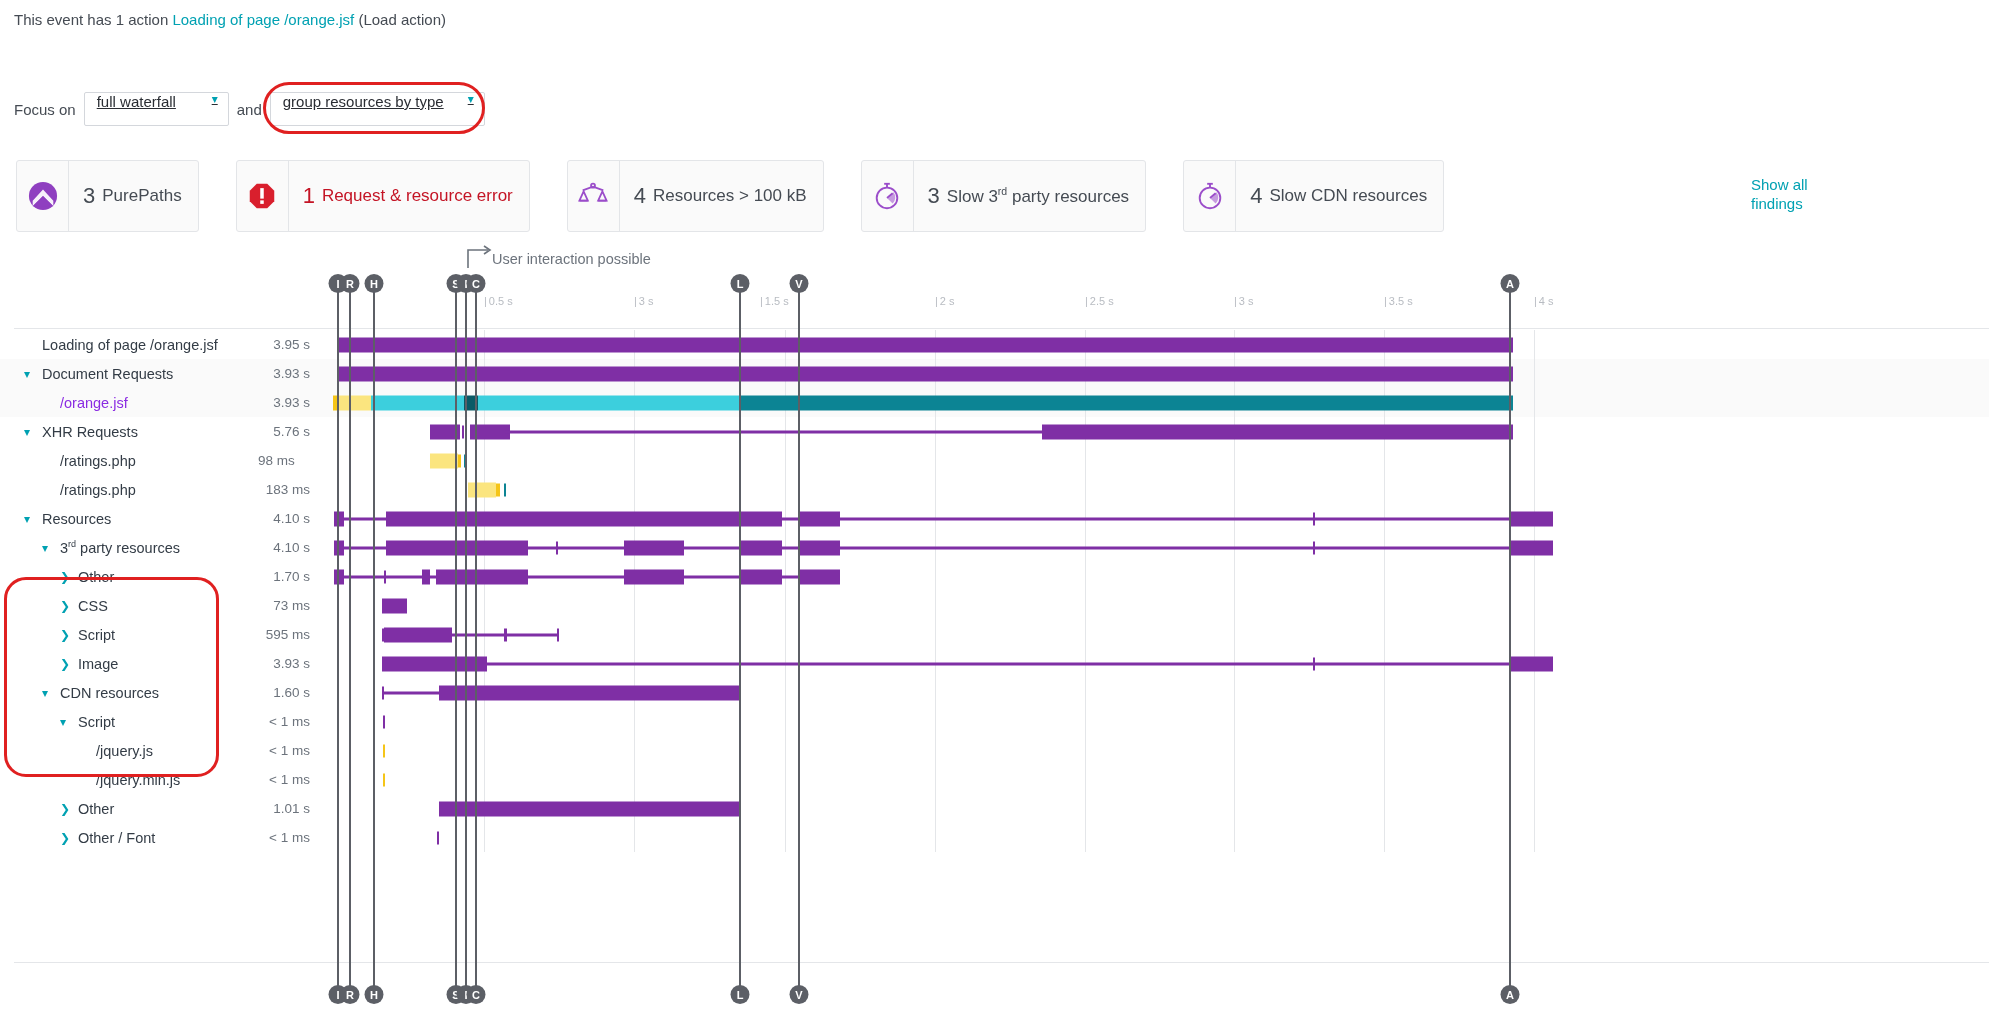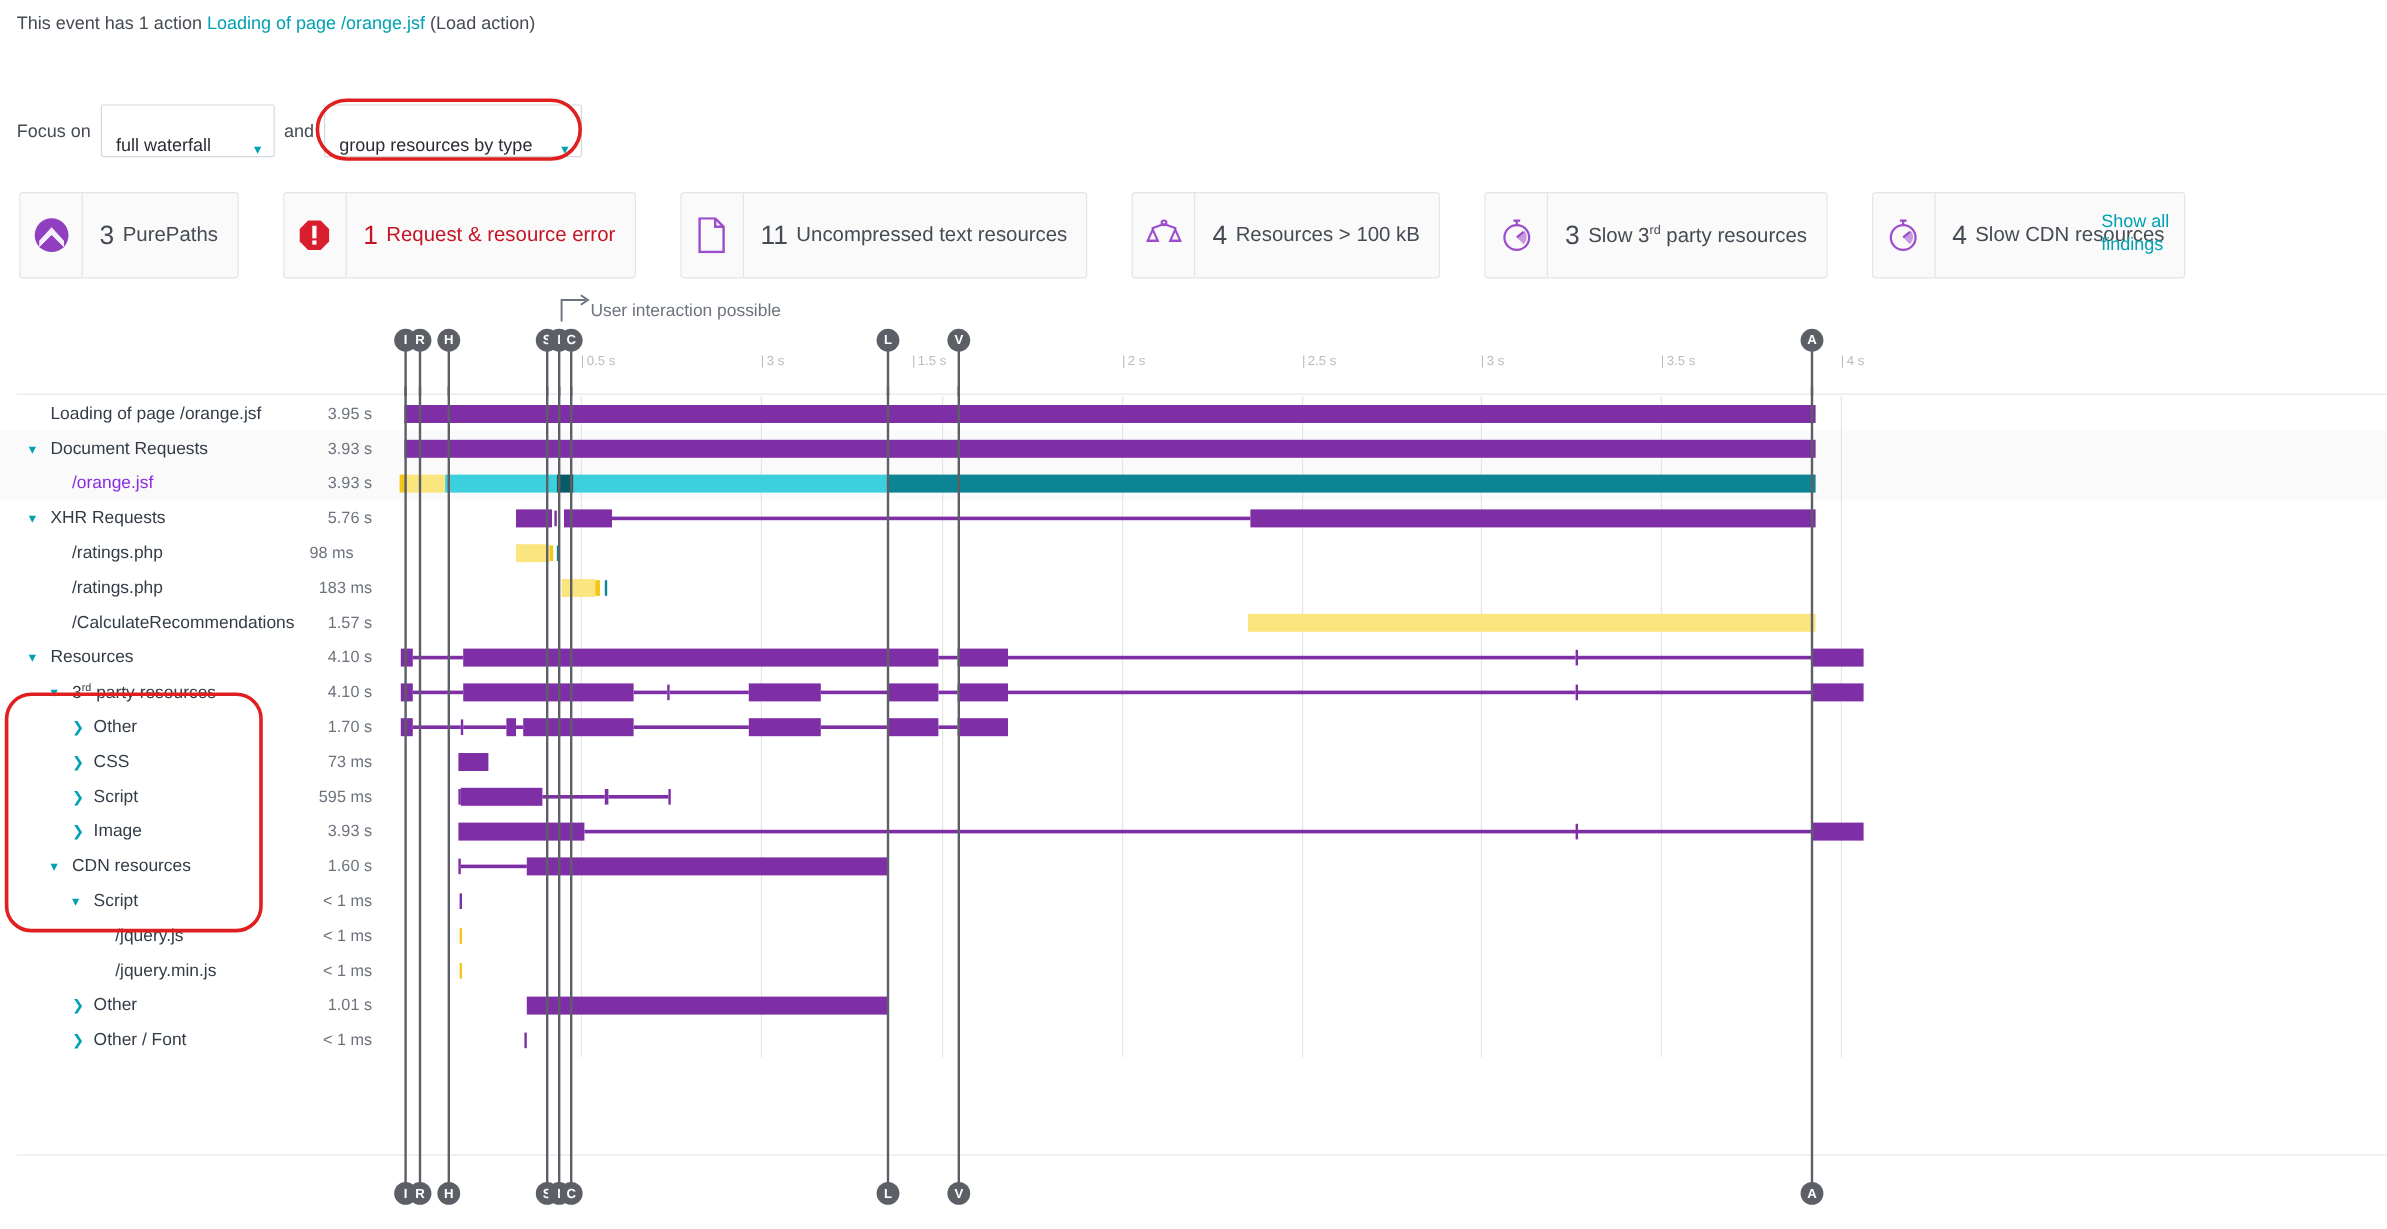--- a/index.html
+++ b/index.html
@@ -16,24 +16,24 @@
   
   .hdr { position: absolute; left: 14px; top: 6px; }
   .hdr-title { font-size: 20px; font-weight: bold; color: #2a2d33; letter-spacing: .1px; }
   .hdr-sub { font-size: 15px; color: #454b53; margin-top: 5px; }
   .hdr-sub a { color: #00a1b2; text-decoration: none; }
 
   
   .focus-row { position: absolute; left: 14px; top: 92px; display: flex; align-items: center; height: 34px; }
   .focus-lbl { font-size: 15px; color: #454b53; }
   .sel {
-    display: inline-flex; align-items: flex-end; justify-content: space-between;
-    height: 44px; border: 1px solid #d4d7dc; background: #fff;
+    display: inline-flex; align-items: flex-start; justify-content: space-between;
+    height: 34px; border: 1px solid #d4d7dc; background: #fff;
     font-size: 15px; color: #2a2d33; padding: 0 10px 0 12px;
-    margin: 0 8px; border-radius: 2px; gap: 16px;
+    margin: 0 8px; border-radius: 2px; gap: 16px; text-decoration: underline;
   }
   .sel .chev { color: #00a1b2; font-size: 12px; line-height: 1; }
   .sel-waterfall { min-width: 145px; }
   .sel-group { min-width: 215px; }
   .hl-pill {
     position: absolute; left: 263px; top: 82px; width: 222px; height: 52px;
     border: 3px solid #e02020; border-radius: 26px; pointer-events: none;
   }
 
   
@@ -138,32 +138,20 @@
         <div class="card-ico">
           <svg width="28" height="28" viewBox="0 0 32 32">
             <polygon points="10,2 22,2 30,10 30,22 22,30 10,30 2,22 2,10" fill="#d91f2d"></polygon>
             <rect x="14" y="7" width="4" height="12" fill="#fff"></rect>
             <rect x="14" y="21" width="4" height="4" fill="#fff"></rect>
           </svg>
         </div>
         <div class="card-txt">
           <span class="card-num">1</span>
           <span>Request &amp; resource error</span>
-        </div>
-      </div>
-      <div class="card">
-        <div class="card-ico">
-          <svg width="26" height="30" viewBox="0 0 24 30">
-            <path d="M2 1 h13 l7 7 v21 h-20 z" fill="none" stroke="#9b4dca" stroke-width="2"></path>
-            <path d="M15 1 v7 h7" fill="none" stroke="#9b4dca" stroke-width="2"></path>
-          </svg>
-        </div>
-        <div class="card-txt">
-          <span class="card-num">11</span>
-          <span>Uncompressed text resources</span>
         </div>
       </div>
       <div class="card">
         <div class="card-ico">
           <svg width="30" height="30" viewBox="0 0 32 32">
             <g fill="none" stroke="#9b4dca" stroke-width="1.9">
               <path d="M16 6 L5 10 M16 6 L27 10"></path>
               <path d="M1.5 21 L6 11 L10.5 21 Z"></path>
               <path d="M1.5 21 h9"></path>
               <path d="M21.5 21 L26 11 L30.5 21 Z"></path>
@@ -367,38 +355,20 @@
             <div class="vgrid" style="left: 767px;"></div>
             <div class="vgrid" style="left: 916px;"></div>
             <div class="vgrid" style="left: 1066px;"></div>
             <div class="vgrid" style="left: 1216px;"></div>
             <div class="bar" style="left: 150px; width: 28px; background: rgb(251, 229, 127);"></div>
             <div class="bar tick" style="left: 178px; width: 4px; background: rgb(245, 197, 24);"></div>
             <div class="bar tick" style="left: 186px; width: 2px; background: rgb(12, 132, 148);"></div>
           </div>
         </div>
         <div class="row">
-          <div class="lbl-cell" style="padding-left:42px">
-            <span class="caret"></span>
-            <span class="row-lbl">/CalculateRecommendations</span>
-            <span class="row-dur" style="right:auto;left:258px;text-align:right;width:52px">1.57 s</span>
-          </div>
-          <div class="track">
-            <div class="vgrid" style="left: 166px;"></div>
-            <div class="vgrid" style="left: 316px;"></div>
-            <div class="vgrid" style="left: 467px;"></div>
-            <div class="vgrid" style="left: 617px;"></div>
-            <div class="vgrid" style="left: 767px;"></div>
-            <div class="vgrid" style="left: 916px;"></div>
-            <div class="vgrid" style="left: 1066px;"></div>
-            <div class="vgrid" style="left: 1216px;"></div>
-            <div class="bar" style="left: 722px; width: 473px; background: rgb(251, 229, 127);"></div>
-          </div>
-        </div>
-        <div class="row">
           <div class="lbl-cell" style="padding-left:24px">
             <span class="caret">▾</span>
             <span class="row-lbl">Resources</span>
             <span class="row-dur" style="right:auto;left:258px;text-align:right;width:52px">4.10 s</span>
           </div>
           <div class="track">
             <div class="vgrid" style="left: 166px;"></div>
             <div class="vgrid" style="left: 316px;"></div>
             <div class="vgrid" style="left: 467px;"></div>
             <div class="vgrid" style="left: 617px;"></div>

